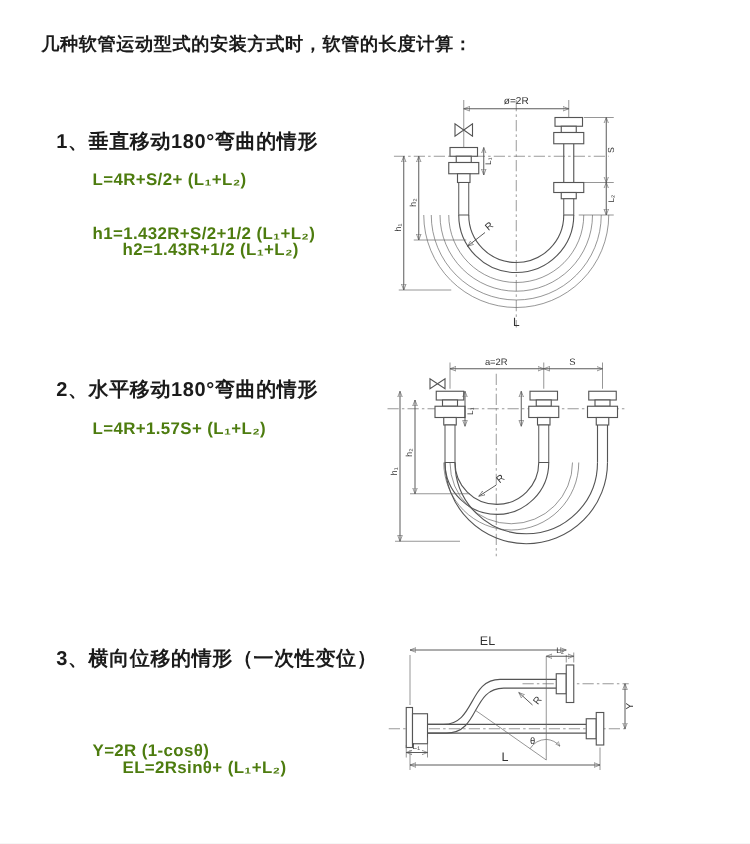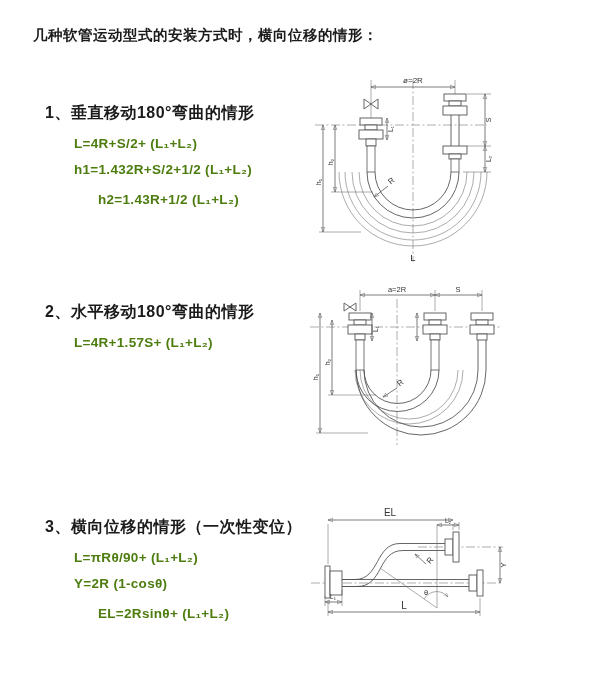--- a/index.html
+++ b/index.html
@@ -12,58 +12,57 @@
     position:absolute;left:33px;top:26px;font-size:14.5px;font-weight:bold;
     letter-spacing:0.5px;white-space:nowrap;
   }
   .section{position:absolute;left:45px;width:280px;}
   .sec1{top:103px;} .sec2{top:302px;} .sec3{top:517px;}
   .sec-heading{font-size:16px;font-weight:bold;letter-spacing:0.5px;white-space:nowrap;}
   .formula{
     position:absolute;left:29px;font-size:13.5px;font-weight:bold;
     letter-spacing:0.3px;white-space:nowrap;color:#4d7c0f;
   }
-  .f1{top:33px;} .f2{top:59px;} .f3{top:89px;margin-left:24px;}
+  .f1{top:33px;} .f2{top:76px;} .f3{top:89px;margin-left:24px;}
   .diag{position:absolute;}
   .d1{left:315px;top:70px;}
   .d2{left:308px;top:285px;}
   .d3{left:298px;top:498px;}
   svg{display:block;}
   svg line,svg path,svg polyline{stroke:#555;stroke-width:0.9;fill:none;}
   svg rect{stroke:#555;stroke-width:0.9;fill:#fff;}
   svg polygon{stroke:#555;stroke-width:0.9;fill:none;}
   svg text{fill:#333;stroke:none;font-family:"Liberation Sans","DejaVu Sans",sans-serif;}
   .cl{stroke:#777;stroke-width:0.6;stroke-dasharray:9 2.5 2 2.5;}
   .dim{stroke:#444;stroke-width:0.7;}
   .ext{stroke:#666;stroke-width:0.55;}
   .thin{stroke:#666;stroke-width:0.55;}
   .hatch{stroke:#555;stroke-width:0.8;}
 </style>
 </head>
 <body>
 
 <div class="page">
 
-  <div class="title">几种软管运动型式的安装方式时，横向位移的情形：</div>
+  <div class="title">几种软管运动型式的安装方式时，软管的长度计算：</div>
 
   <div class="section sec1">
     <div class="sec-heading">1、垂直移动180°弯曲的情形</div>
     <div class="formula f1">L=4R+S/2+ (L₁+L₂)</div>
     <div class="formula f2">h1=1.432R+S/2+1/2 (L₁+L₂)</div>
     <div class="formula f3">h2=1.43R+1/2 (L₁+L₂)</div>
   </div>
 
   <div class="section sec2">
     <div class="sec-heading">2、水平移动180°弯曲的情形</div>
     <div class="formula f1">L=4R+1.57S+ (L₁+L₂)</div>
   </div>
 
   <div class="section sec3">
     <div class="sec-heading">3、横向位移的情形（一次性变位）</div>
-    <div class="formula f1">L=πRθ/90+ (L₁+L₂)</div>
     <div class="formula f2">Y=2R (1-cosθ)</div>
     <div class="formula f3">EL=2Rsinθ+ (L₁+L₂)</div>
   </div>
 
   <svg class="diag d1" width="275" height="200" viewBox="0 0 275 200">
     <defs>
       <marker id="arr1" viewBox="0 0 10 10" refX="9" refY="5" markerWidth="7.5" markerHeight="7.5" orient="auto-start-reverse">
         <path d="M0,1.5 L9,5 L0,8.5 z" fill="#444" stroke="none"></path>
       </marker>
       <pattern id="xh1" width="4" height="4" patternUnits="userSpaceOnUse">

